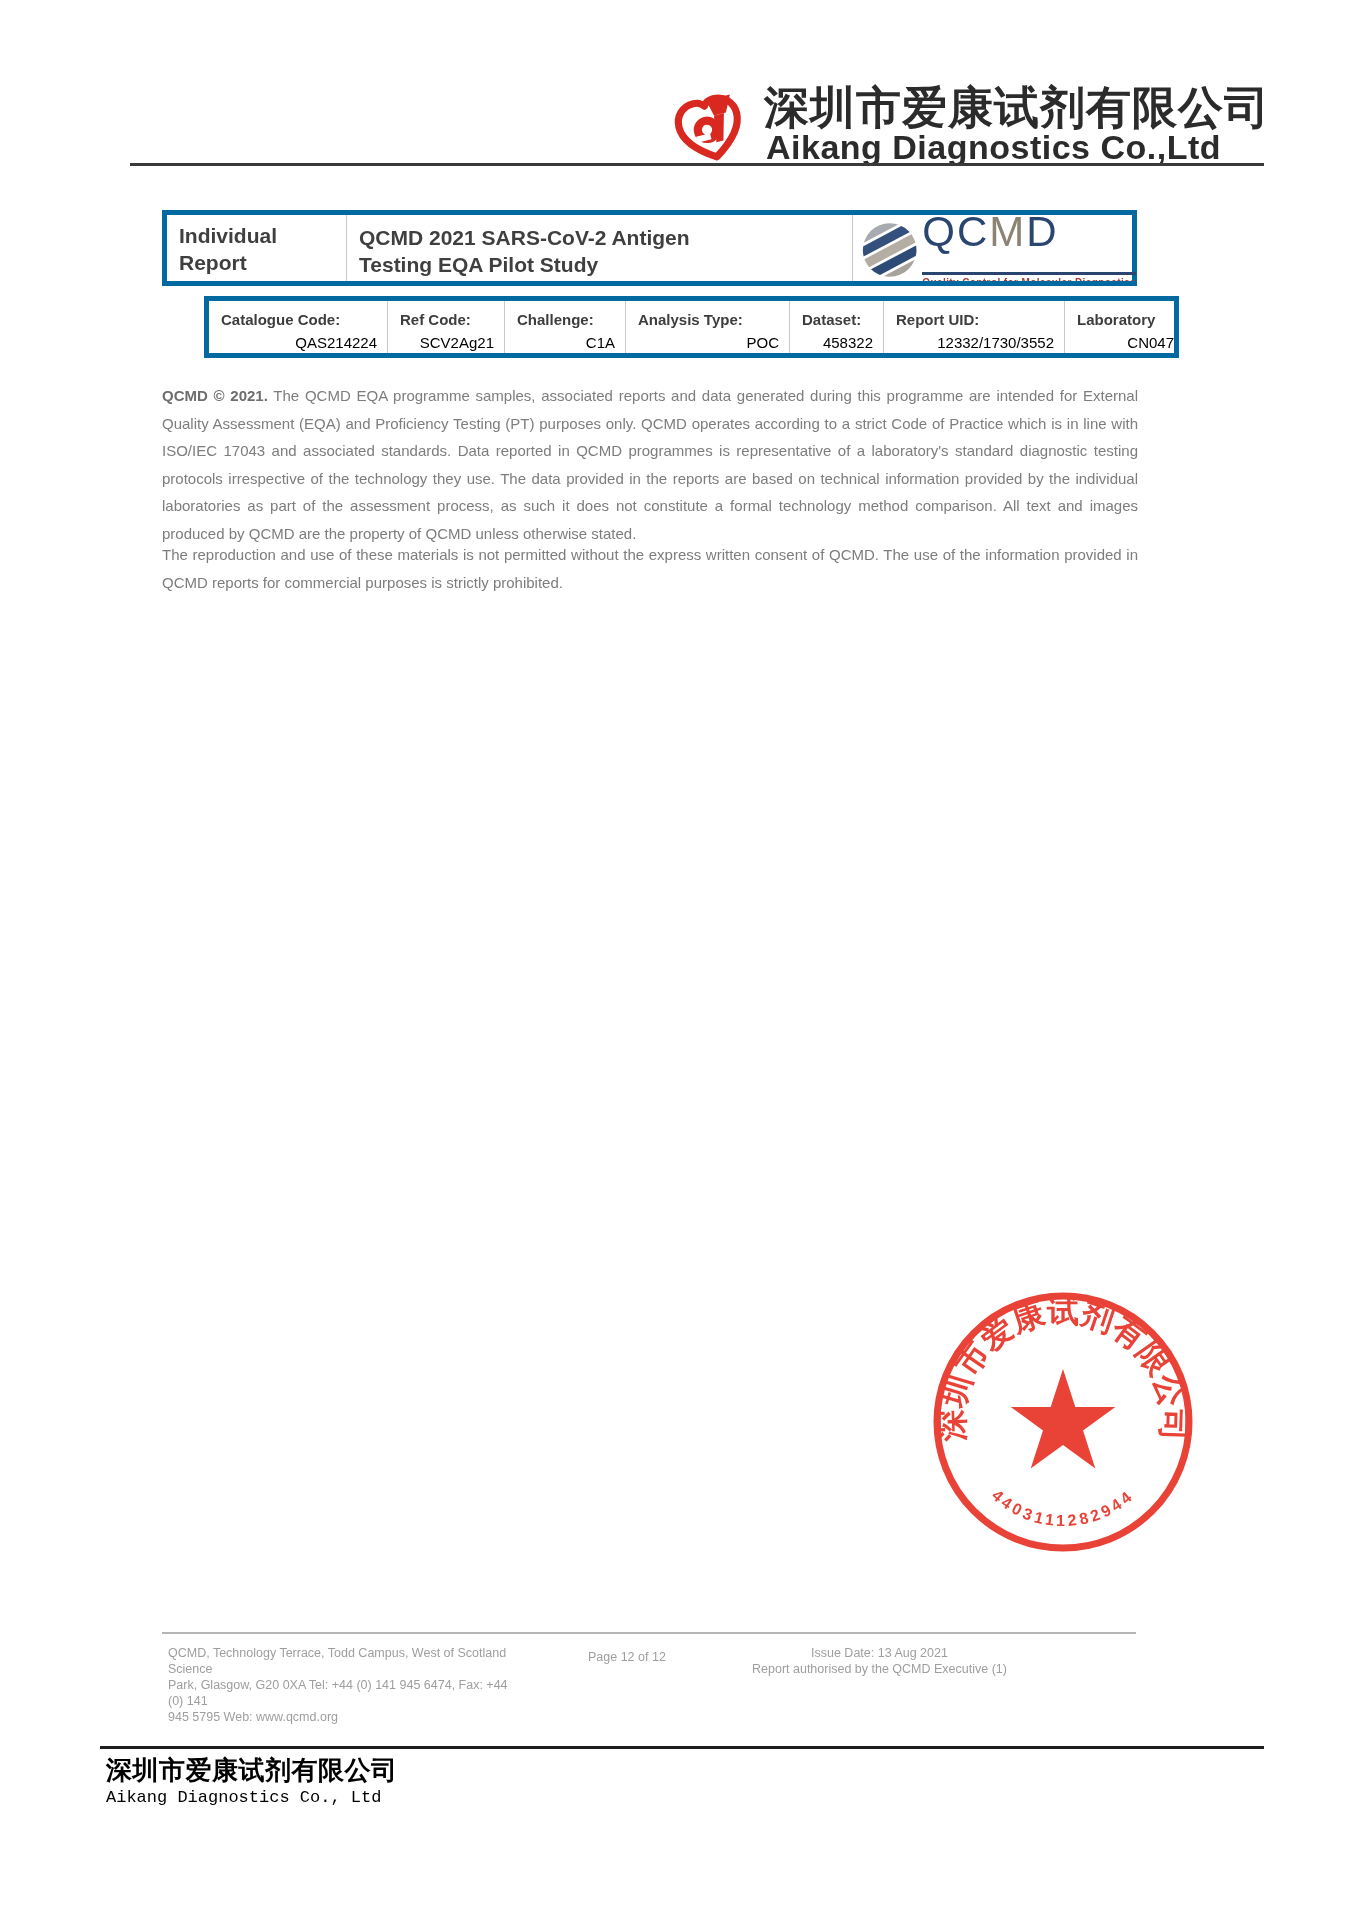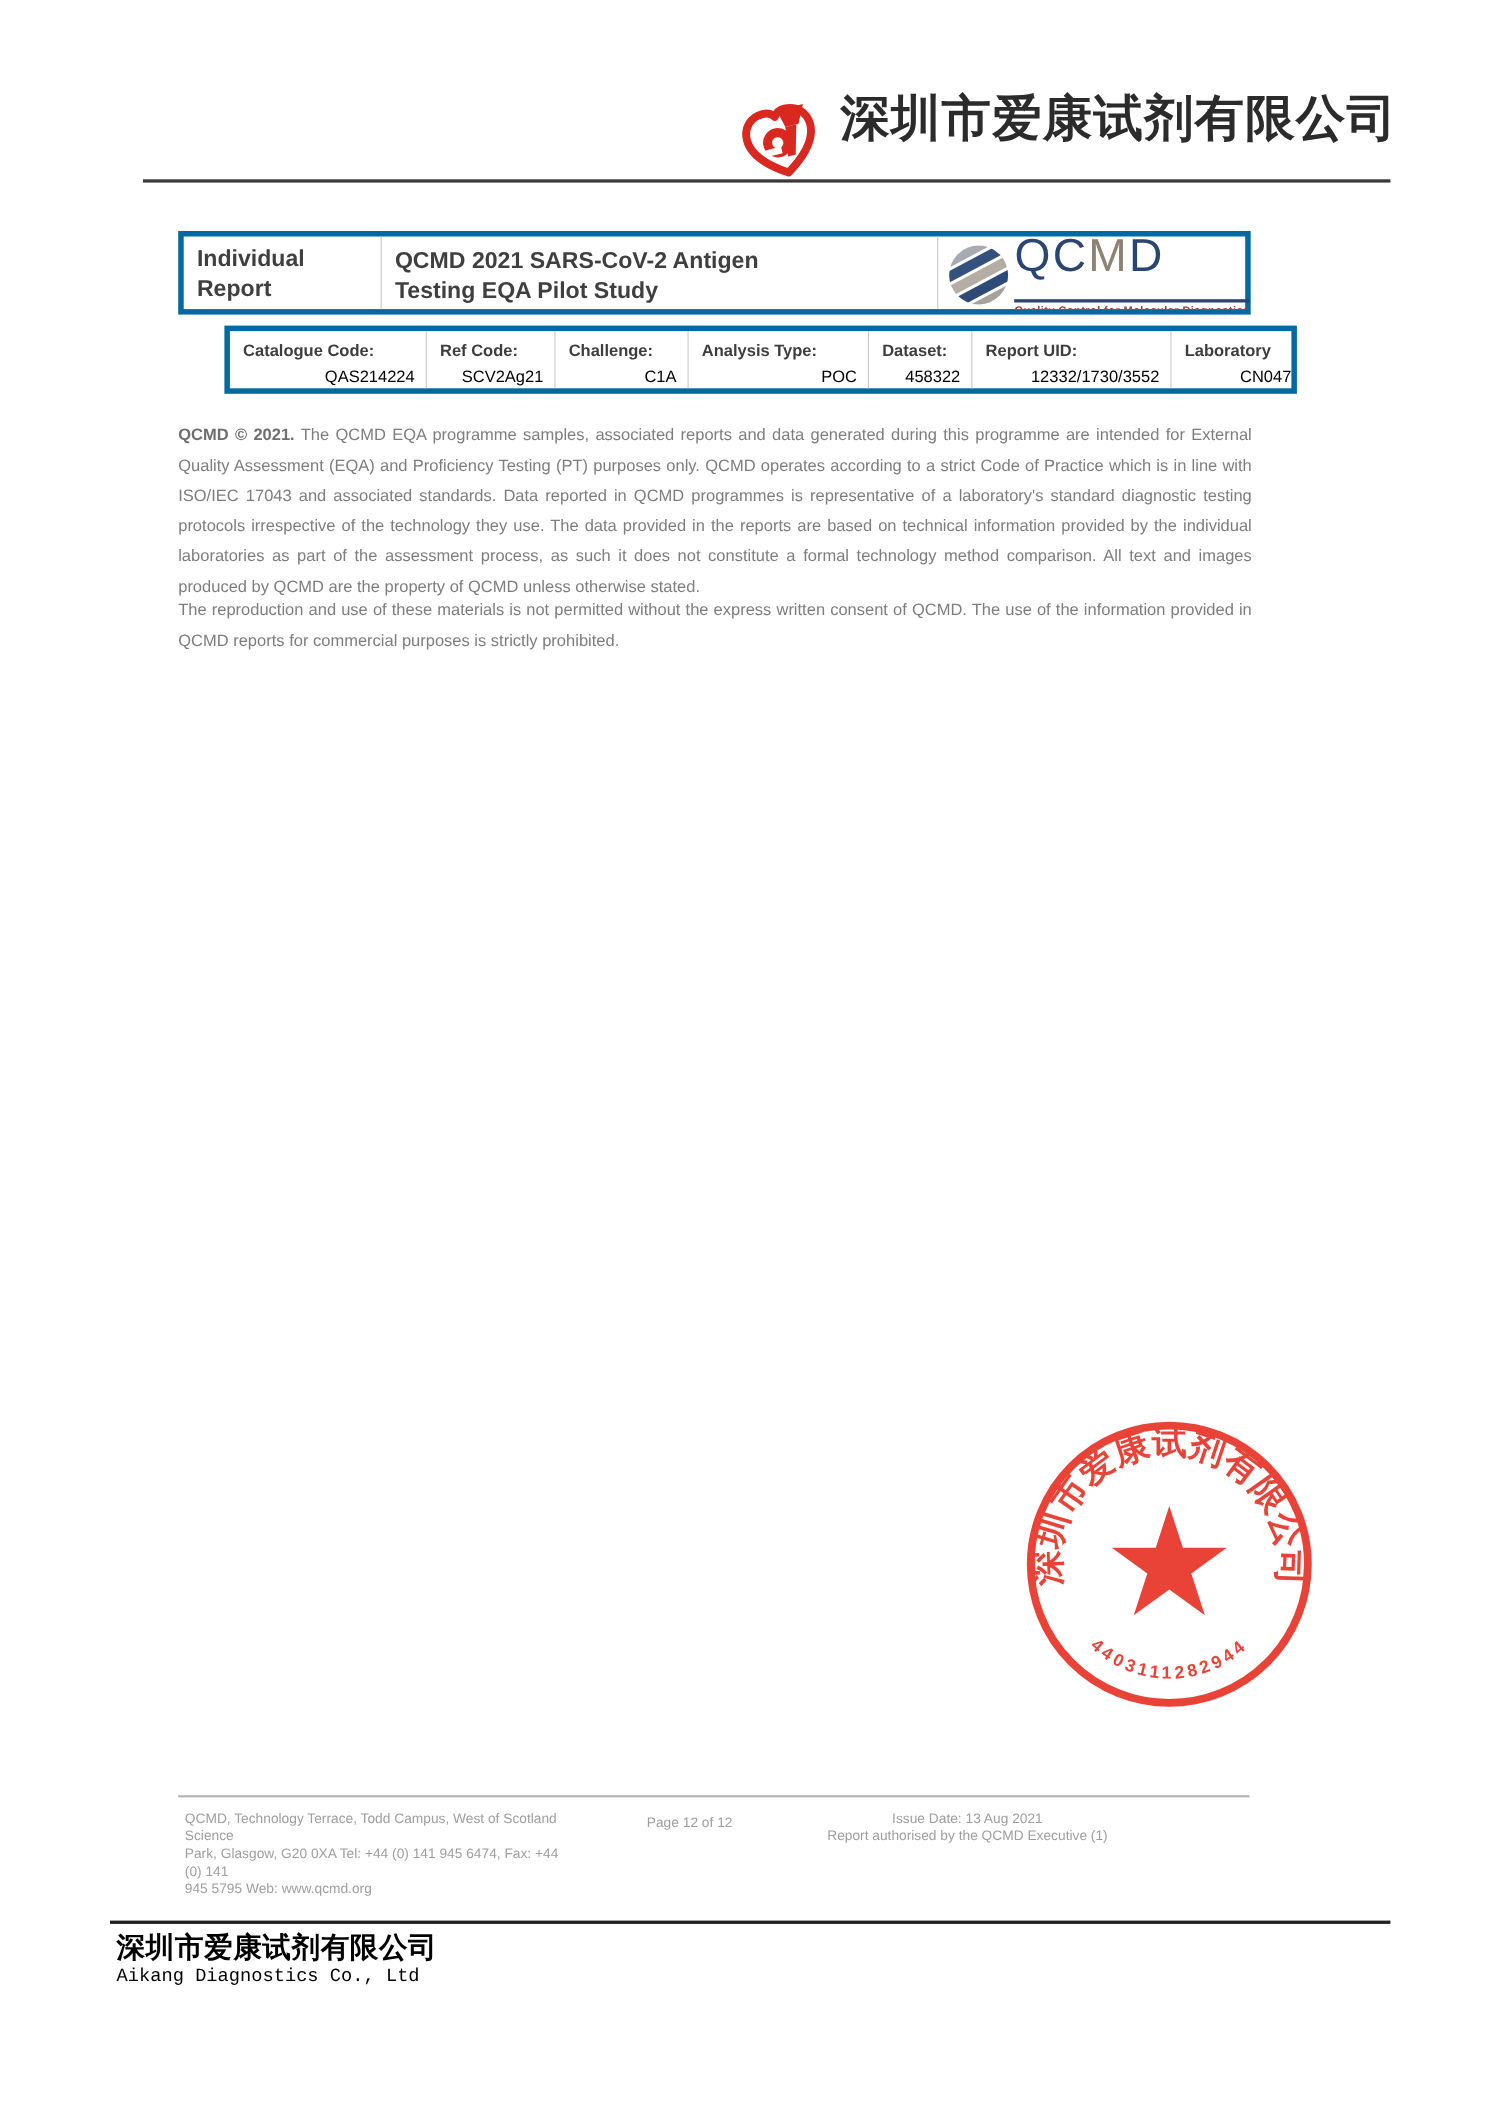--- a/index.html
+++ b/index.html
@@ -57,20 +57,21 @@
     <g transform="rotate(-14 43 42)">
       <path d="M43 70 C24 58 14 46 14 33 C14 22 22 14 33 14 C38 14 41 16 43 19 C45 16 48 14 53 14 C64 14 72 22 72 33 C72 46 62 58 43 70 Z" fill="none" stroke="#d8281f" stroke-width="7" stroke-linejoin="round"></path>
       <path d="M46 14 L70 14 L62 30 L50 30 Z" fill="#d8281f"></path>
       <circle cx="40" cy="42" r="13" fill="#d8281f"></circle>
       <circle cx="40" cy="42" r="5" fill="#ffffff"></circle>
       <path d="M50 30 L60 30 L53 56 L46 56 Z" fill="#d8281f"></path>
       <rect x="28" y="46" width="14" height="6" fill="#ffffff"></rect>
     </g>
   </svg>
   <div id="hdr-zh" class="abs">深圳市爱康试剂有限公司</div>
+  <div id="hdr-en" class="abs">Aikang Diagnostics Co.,Ltd</div>
   <div id="hdr-rule" class="abs"></div>
 
   <div id="tbl1" class="abs tbl">
     <div class="cell">
       <div class="hd-txt">Individual Report</div>
     </div>
     <div class="cell" style="padding-top:9px;">
       <div class="hd-txt">QCMD 2021 SARS-CoV-2 Antigen</div>
       <div class="hd-txt">Testing EQA Pilot Study</div>
     </div>

